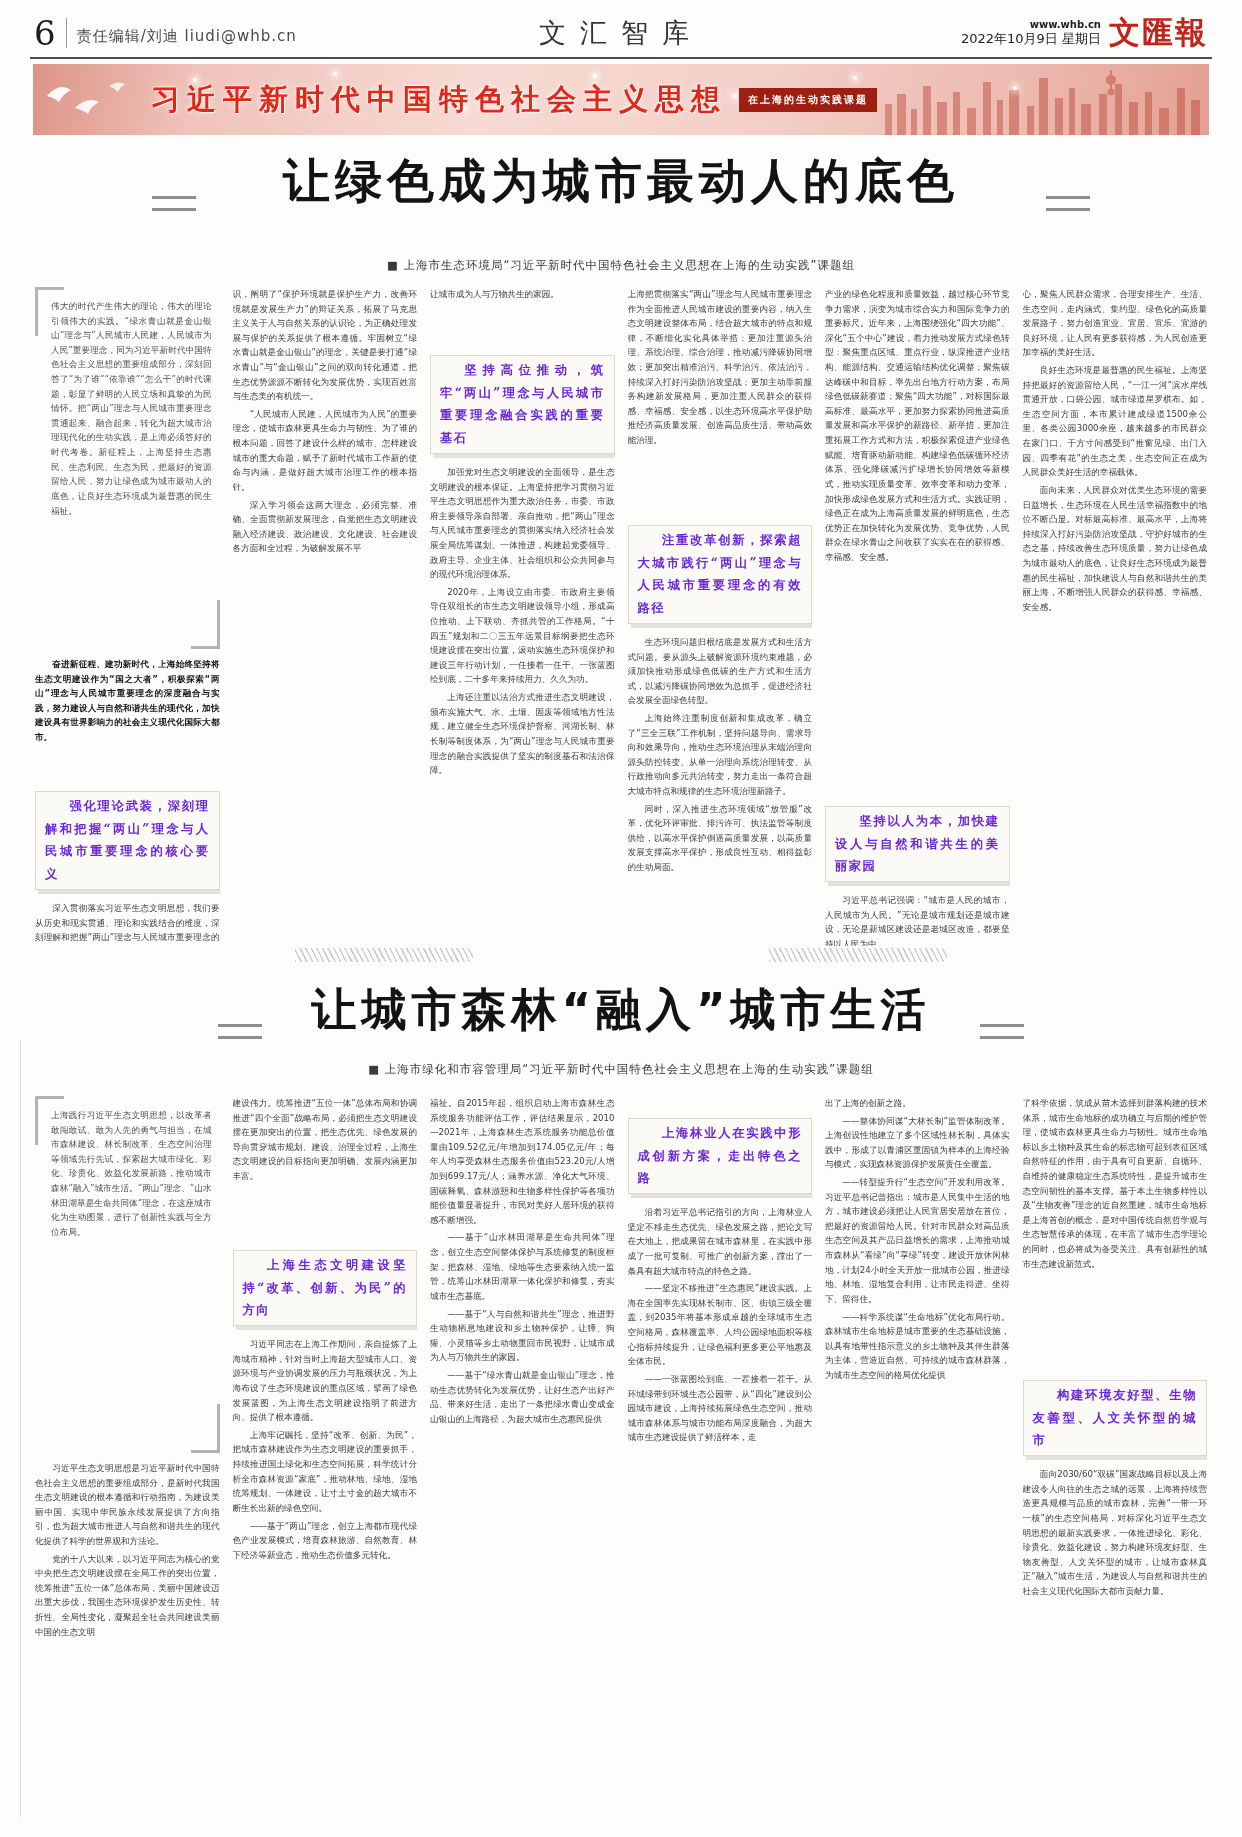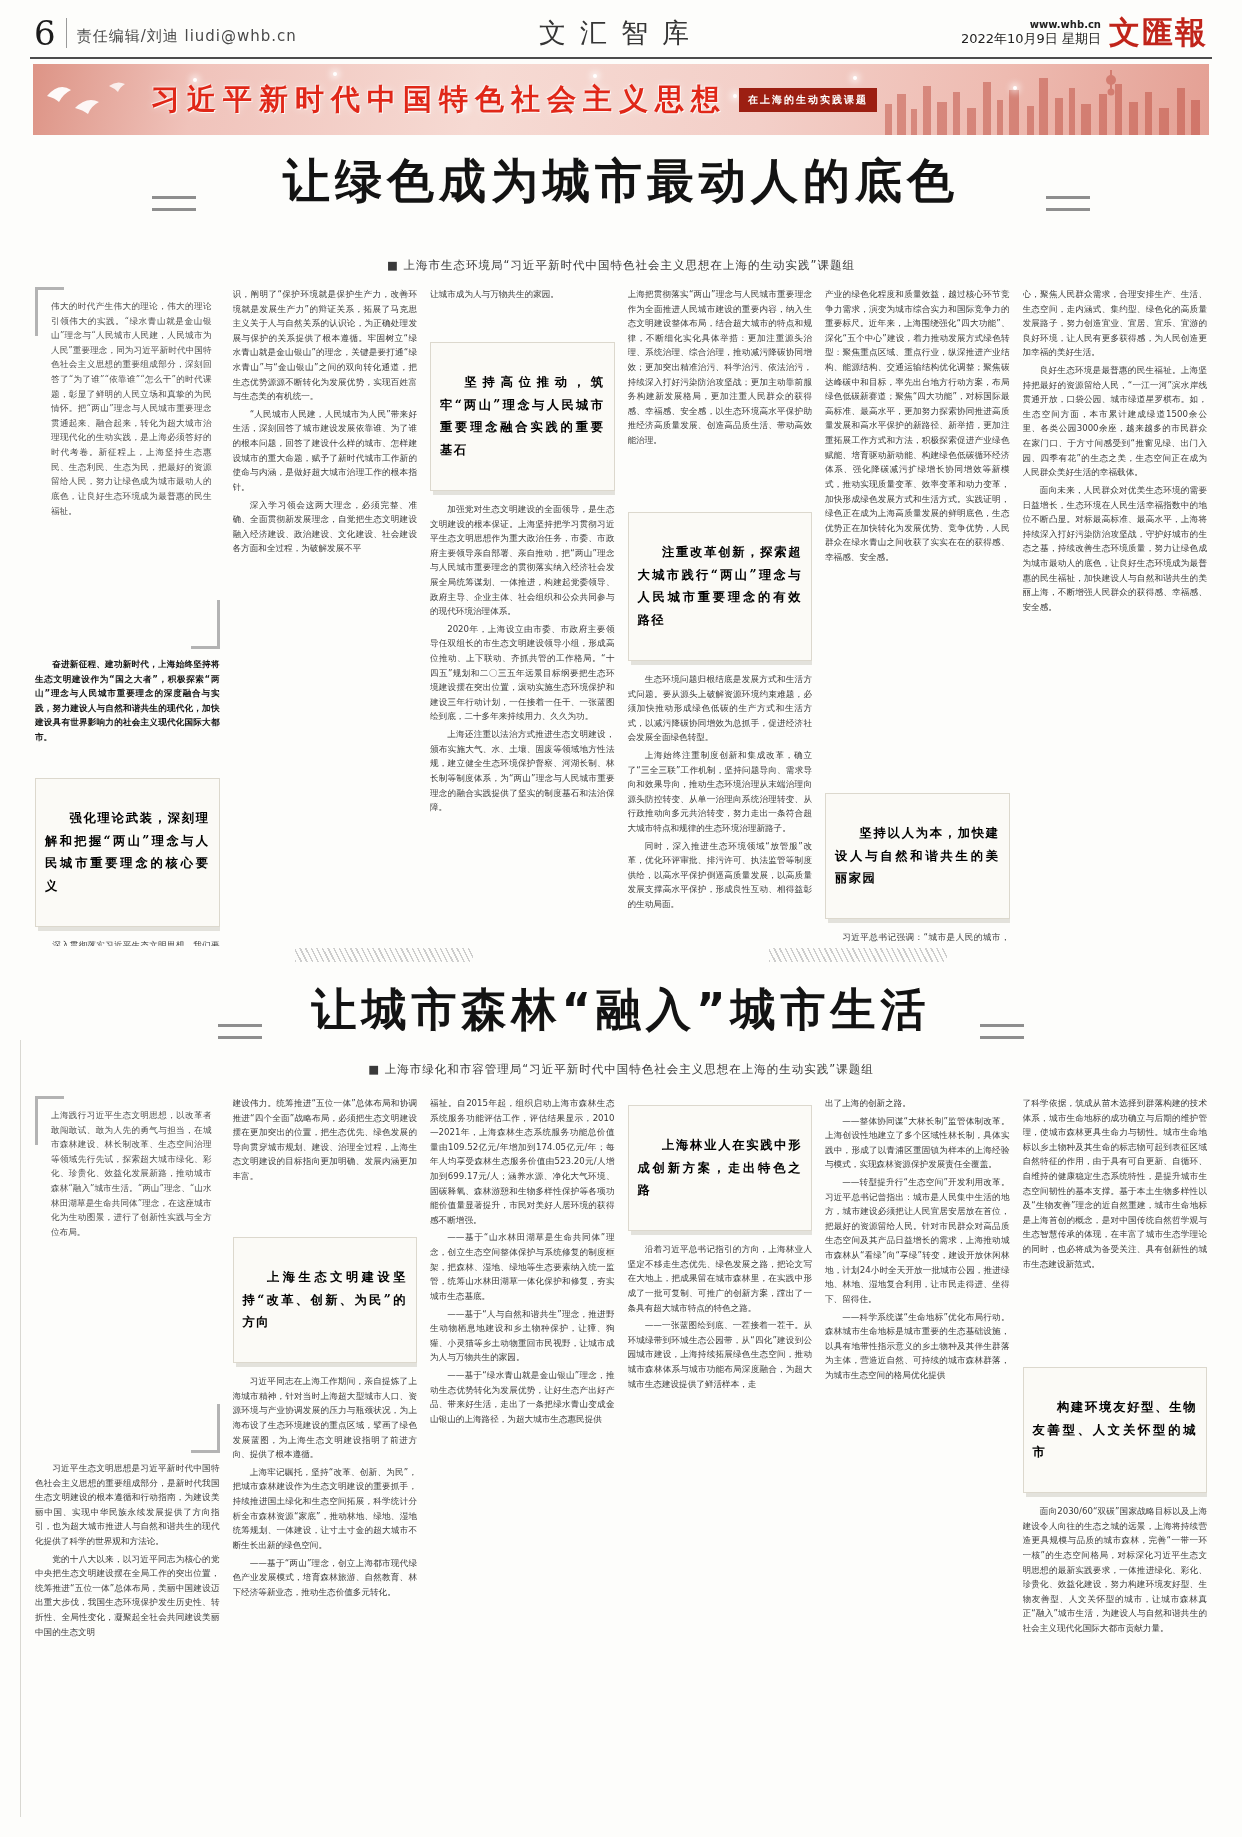--- a/index.html
+++ b/index.html
@@ -56,22 +56,22 @@
   .blk.p{text-indent:2em;}
   .blk.pc{text-indent:0;}
   .blk.lead{text-indent:2em;font-weight:bold;color:#161616;}
   .blk.intro{position:relative;font-family:"DejaVu Serif",serif;color:#4d4d4d;
              padding:12px 8px 10px 16px;margin-bottom:8px;}
   .blk.intro::before{content:"";position:absolute;left:0;top:0;width:26px;height:46px;
              border-left:3px solid #b3b3b3;border-top:3px solid #b3b3b3;}
   .blk.intro::after{content:"";position:absolute;right:0;bottom:0;width:26px;height:46px;
              border-right:3px solid #b3b3b3;border-bottom:3px solid #b3b3b3;}
   .blk.box{border:1px solid #dcd8cd;background:#fbfaf6;box-shadow:3px 4px 0 rgba(170,165,150,.30);
-           padding:28px 9px;margin:9px 0 11px 0;font-size:12.3px;line-height:1.85;
-           letter-spacing:1.5px;color:#000000;font-weight:700;font-family:"DejaVu Serif",serif;
+           padding:3px 9px;margin:22px 0 11px 0;font-size:12.3px;line-height:1.85;
+           letter-spacing:1.5px;color:#6d28d9;font-weight:700;font-family:"DejaVu Serif",serif;
            text-indent:2em;}
 </style>
 </head>
 <body>
 
 <div class="page">
 
   <div class="hdr">
     <span class="pageno">6</span>
     <span class="hdiv"></span>
@@ -139,21 +139,21 @@
   <div class="byline" style="top:258px">■ 上海市生态环境局“习近平新时代中国特色社会主义思想在上海的生动实践”课题组</div>
   <div class="cols cols-a1">
       <div class="col">
         <div class="blk intro" style="height: 340px; overflow: hidden;">伟大的时代产生伟大的理论，伟大的理论引领伟大的实践。“绿水青山就是金山银山”理念与“人民城市人民建，人民城市为人民”重要理念，同为习近平新时代中国特色社会主义思想的重要组成部分，深刻回答了“为了谁”“依靠谁”“怎么干”的时代课题，彰显了鲜明的人民立场和真挚的为民情怀。把“两山”理念与人民城市重要理念贯通起来、融合起来，转化为超大城市治理现代化的生动实践，是上海必须答好的时代考卷。新征程上，上海坚持生态惠民、生态利民、生态为民，把最好的资源留给人民，努力让绿色成为城市最动人的底色，让良好生态环境成为最普惠的民生福祉。</div>
         <div class="blk lead" style="height: 112px; overflow: hidden;">奋进新征程、建功新时代，上海始终坚持将生态文明建设作为“国之大者”，积极探索“两山”理念与人民城市重要理念的深度融合与实践，努力建设人与自然和谐共生的现代化，加快建设具有世界影响力的社会主义现代化国际大都市。</div>
         <div class="blk box">强化理论武装，深刻理解和把握“两山”理念与人民城市重要理念的核心要义</div>
         <div class="blk p">深入贯彻落实习近平生态文明思想，我们要从历史和现实贯通、理论和实践结合的维度，深刻理解和把握“两山”理念与人民城市重要理念的核心要义。“两山”理念打破了关于自然资源无价的传统认识，深化了对生态环境保护与经济发展关系的规律性认识，是发展理念和发展方式的深刻变革。</div>
       </div>
       <div class="col">
         <div class="blk pc">识，阐明了“保护环境就是保护生产力，改善环境就是发展生产力”的辩证关系，拓展了马克思主义关于人与自然关系的认识论，为正确处理发展与保护的关系提供了根本遵循。牢固树立“绿水青山就是金山银山”的理念，关键是要打通“绿水青山”与“金山银山”之间的双向转化通道，把生态优势源源不断转化为发展优势，实现百姓富与生态美的有机统一。</div>
-        <div class="blk p">“人民城市人民建，人民城市为人民”带来好生活，深刻回答了城市建设发展依靠谁、为了谁的根本问题，回答了建设什么样的城市、怎样建设城市的重大命题，赋予了新时代城市工作新的使命与内涵，是做好超大城市治理工作的根本指针。</div>
+        <div class="blk p">“人民城市人民建，人民城市为人民”的重要理念，使城市森林更具生命力与韧性、为了谁的根本问题，回答了建设什么样的城市、怎样建设城市的重大命题，赋予了新时代城市工作新的使命与内涵，是做好超大城市治理工作的根本指针。</div>
         <div class="blk p">深入学习领会这两大理念，必须完整、准确、全面贯彻新发展理念，自觉把生态文明建设融入经济建设、政治建设、文化建设、社会建设各方面和全过程，为破解发展不平</div>
       </div>
       <div class="col">
         <div class="blk pc" style="height: 46px; overflow: hidden;">让城市成为人与万物共生的家园。</div>
         <div class="blk box">坚持高位推动，筑牢“两山”理念与人民城市重要理念融合实践的重要基石</div>
         <div class="blk p">加强党对生态文明建设的全面领导，是生态文明建设的根本保证。上海坚持把学习贯彻习近平生态文明思想作为重大政治任务，市委、市政府主要领导亲自部署、亲自推动，把“两山”理念与人民城市重要理念的贯彻落实纳入经济社会发展全局统筹谋划、一体推进，构建起党委领导、政府主导、企业主体、社会组织和公众共同参与的现代环境治理体系。</div>
         <div class="blk p">2020年，上海设立由市委、市政府主要领导任双组长的市生态文明建设领导小组，形成高位推动、上下联动、齐抓共管的工作格局。“十四五”规划和二〇三五年远景目标纲要把生态环境建设摆在突出位置，滚动实施生态环境保护和建设三年行动计划，一任接着一任干、一张蓝图绘到底，二十多年来持续用力、久久为功。</div>
         <div class="blk p">上海还注重以法治方式推进生态文明建设，颁布实施大气、水、土壤、固废等领域地方性法规，建立健全生态环境保护督察、河湖长制、林长制等制度体系，为“两山”理念与人民城市重要理念的融合实践提供了坚实的制度基石和法治保障。</div>
       </div>
       <div class="col">
@@ -196,20 +196,21 @@
       </div>
       <div class="col">
         <div class="blk pc">福祉。自2015年起，组织启动上海市森林生态系统服务功能评估工作，评估结果显示，2010—2021年，上海森林生态系统服务功能总价值量由109.52亿元/年增加到174.05亿元/年；每年人均享受森林生态服务价值由523.20元/人增加到699.17元/人；涵养水源、净化大气环境、固碳释氧、森林游憩和生物多样性保护等各项功能价值量显著提升，市民对美好人居环境的获得感不断增强。</div>
         <div class="blk p">——基于“山水林田湖草是生命共同体”理念，创立生态空间整体保护与系统修复的制度框架，把森林、湿地、绿地等生态要素纳入统一监管，统筹山水林田湖草一体化保护和修复，夯实城市生态基底。</div>
         <div class="blk p">——基于“人与自然和谐共生”理念，推进野生动物栖息地建设和乡土物种保护，让獐、狗獾、小灵猫等乡土动物重回市民视野，让城市成为人与万物共生的家园。</div>
         <div class="blk p">——基于“绿水青山就是金山银山”理念，推动生态优势转化为发展优势，让好生态产出好产品、带来好生活，走出了一条把绿水青山变成金山银山的上海路径，为超大城市生态惠民提供</div>
       </div>
       <div class="col">
         <div class="blk box">上海林业人在实践中形成创新方案，走出特色之路</div>
         <div class="blk p">沿着习近平总书记指引的方向，上海林业人坚定不移走生态优先、绿色发展之路，把论文写在大地上，把成果留在城市森林里，在实践中形成了一批可复制、可推广的创新方案，蹚出了一条具有超大城市特点的特色之路。</div>
+        <div class="blk p">——坚定不移推进“生态惠民”建设实践。上海在全国率先实现林长制市、区、街镇三级全覆盖，到2035年将基本形成卓越的全球城市生态空间格局，森林覆盖率、人均公园绿地面积等核心指标持续提升，让绿色福利更多更公平地惠及全体市民。</div>
         <div class="blk p">——一张蓝图绘到底、一茬接着一茬干。从环城绿带到环城生态公园带，从“四化”建设到公园城市建设，上海持续拓展绿色生态空间，推动城市森林体系与城市功能布局深度融合，为超大城市生态建设提供了鲜活样本，走</div>
       </div>
       <div class="col">
         <div class="blk pc">出了上海的创新之路。</div>
         <div class="blk p">——整体协同谋“大林长制”监管体制改革。上海创设性地建立了多个区域性林长制，具体实践中，形成了以青浦区重固镇为样本的上海经验与模式，实现森林资源保护发展责任全覆盖。</div>
         <div class="blk p">——转型提升行“生态空间”开发利用改革。习近平总书记曾指出：城市是人民集中生活的地方，城市建设必须把让人民宜居安居放在首位，把最好的资源留给人民。针对市民群众对高品质生态空间及其产品日益增长的需求，上海推动城市森林从“看绿”向“享绿”转变，建设开放休闲林地，计划24小时全天开放一批城市公园，推进绿地、林地、湿地复合利用，让市民走得进、坐得下、留得住。</div>
         <div class="blk p">——科学系统谋“生命地标”优化布局行动。森林城市生命地标是城市重要的生态基础设施，以具有地带性指示意义的乡土物种及其伴生群落为主体，营造近自然、可持续的城市森林群落，为城市生态空间的格局优化提供</div>
       </div>
       <div class="col">
         <div class="blk pc" style="height: 262px; overflow: hidden;">了科学依据，筑成从苗木选择到群落构建的技术体系，城市生命地标的成功确立与后期的维护管理，使城市森林更具生命力与韧性。城市生命地标以乡土物种及其生命的标志物可起到表征区域自然特征的作用，由于具有可自更新、自循环、自维持的健康稳定生态系统特性，是提升城市生态空间韧性的基本支撑。基于本土生物多样性以及“生物友善”理念的近自然重建，城市生命地标是上海首创的概念，是对中国传统自然哲学观与生态智慧传承的体现，在丰富了城市生态学理论的同时，也必将成为备受关注、具有创新性的城市生态建设新范式。</div>

